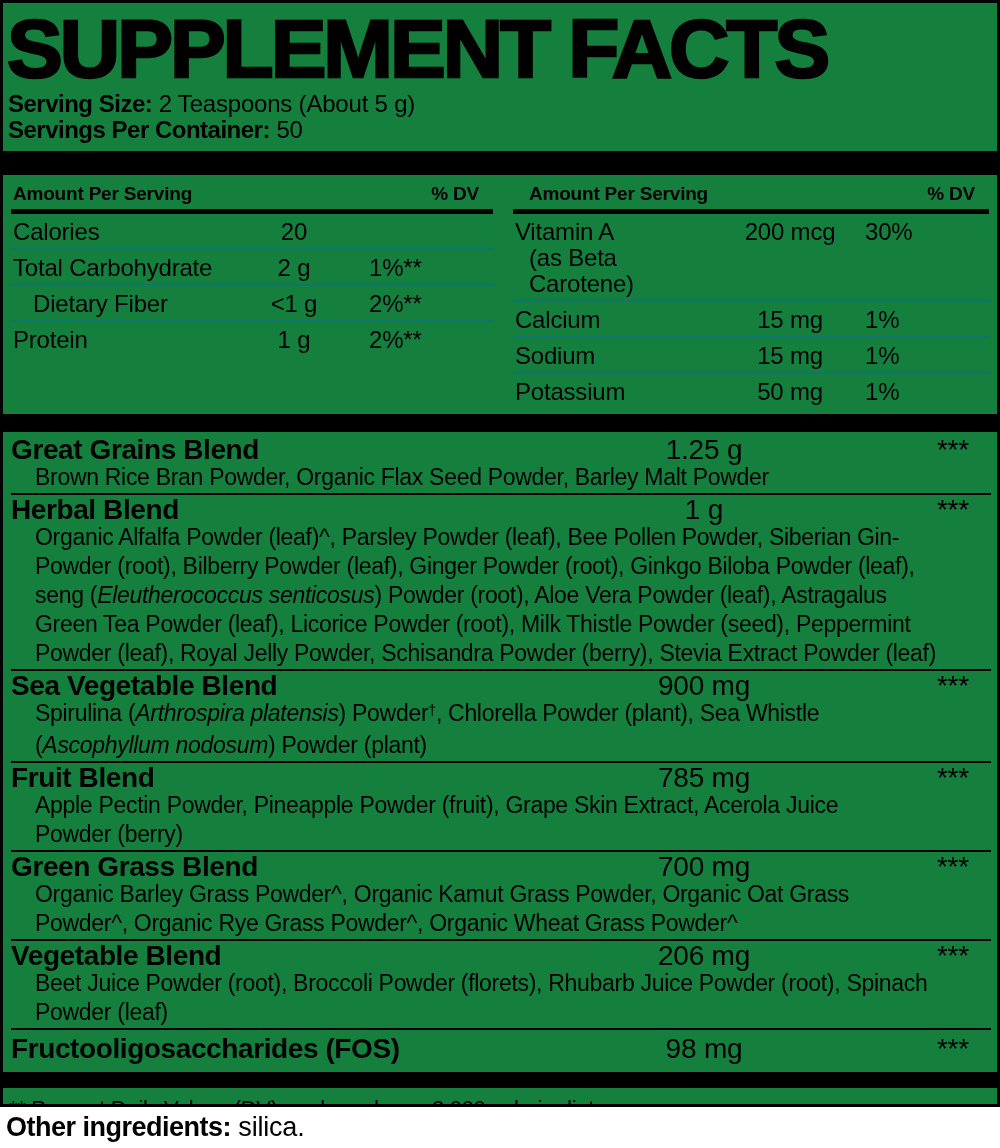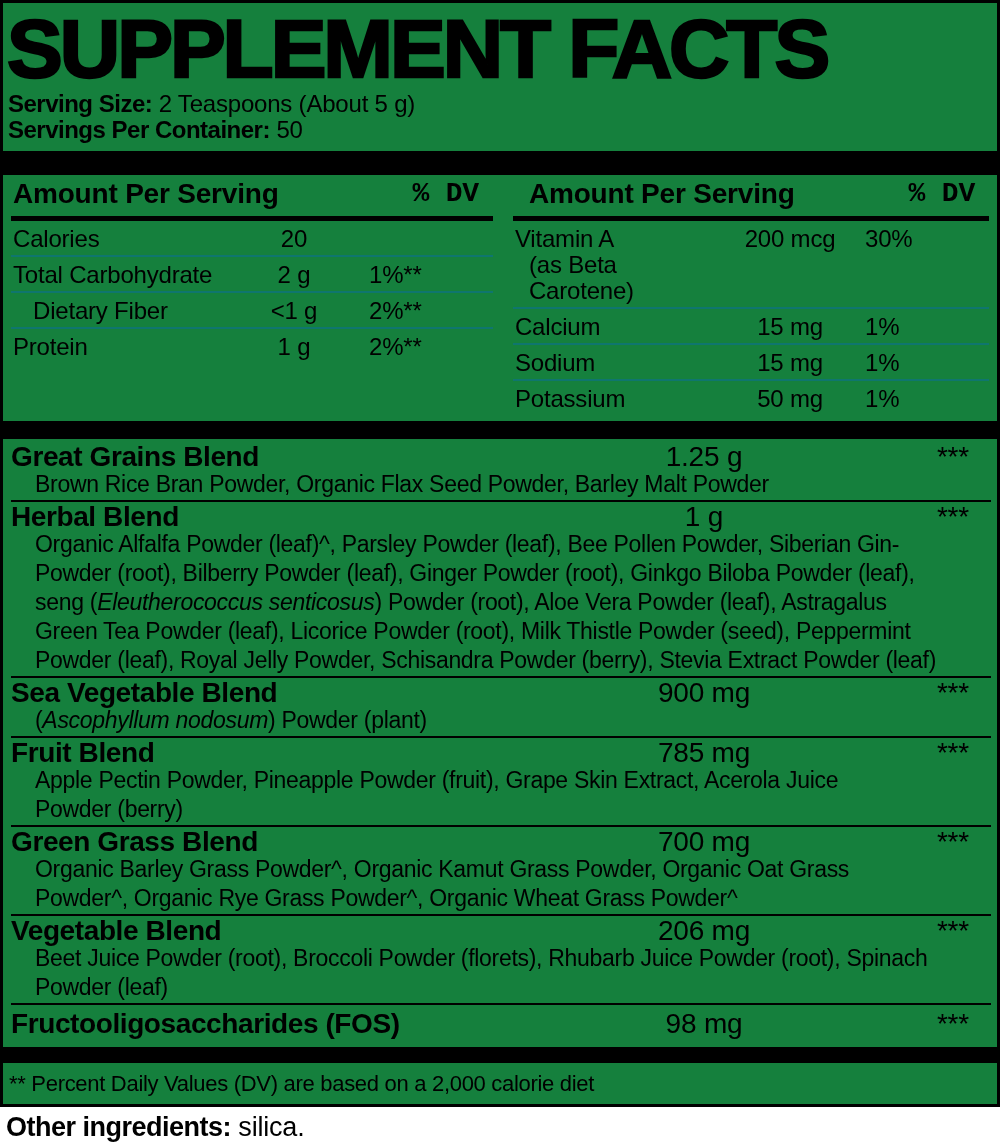--- a/index.html
+++ b/index.html
@@ -19,24 +19,24 @@
   }
   .serving{padding:2px 4px 0 5px;font-size:24px;line-height:26px;}
   .serving b{letter-spacing:-0.5px;}
   .bar{background:#000;}
   .bar1{height:24px;margin-top:8px;}
   .bar2{height:18px;margin-top:6px;}
   .bar3{height:16px;margin-top:4px;}
   .cols{display:flex;padding:6px 8px 0 8px;min-height:207px;box-sizing:border-box;}
   .colL{width:485px;margin-right:20px;}
   .colR{width:479px;}
-  .col-header{display:flex;font-weight:bold;font-size:28px;line-height:25px;padding-bottom:10px;}
+  .col-header{display:flex;font-weight:bold;font-size:19px;line-height:25px;padding-bottom:3px;}
   .col-header .hname{flex:1;padding-left:2px;}
   .colR .col-header .hname{padding-left:16px;}
-  .col-header .hdv{width:110px;text-align:right;padding-right:14px;font-family:Liberation Mono, monospace;}
+  .col-header .hdv{width:110px;text-align:right;padding-right:14px;}
   .thickrule{height:5px;background:#000;}
   .nrow{display:flex;font-size:24px;line-height:27px;padding:4px 0 3px;border-bottom:2px solid #0f766e;}
   .nrow.last{border-bottom:none;}
   .nrow .nname{flex:1;padding-left:2px;}
   .nrow .nname.indent{padding-left:22px;}
   .nrow .namount{width:150px;text-align:center;}
   .nrow .ndv{width:110px;padding-right:14px;}
   .subname{font-size:24px;line-height:26px;padding-left:14px;}
   .vita{display:block;}
   .blends{padding:3px 6px 0 8px;}
@@ -160,20 +160,21 @@
         </div>
     </div>
 
     <div class="blend">
       <div class="blend-head">
         <span class="blend-name">Sea Vegetable Blend</span>
         <span class="blend-amount">900 mg</span>
         <span class="blend-dv">***</span>
       </div>
       <div>
+          <div class="ing-line"><span>Spirulina (</span><span style="font-style: italic;">Arthrospira platensis</span><span>) Powder</span><span class="sup">†</span><span>, Chlorella Powder (plant), Sea Whistle</span></div>
           <div class="ing-line"><span>(</span><span style="font-style: italic;">Ascophyllum nodosum</span><span>) Powder (plant)</span></div>
         </div>
     </div>
 
     <div class="blend">
       <div class="blend-head">
         <span class="blend-name">Fruit Blend</span>
         <span class="blend-amount">785 mg</span>
         <span class="blend-dv">***</span>
       </div>

